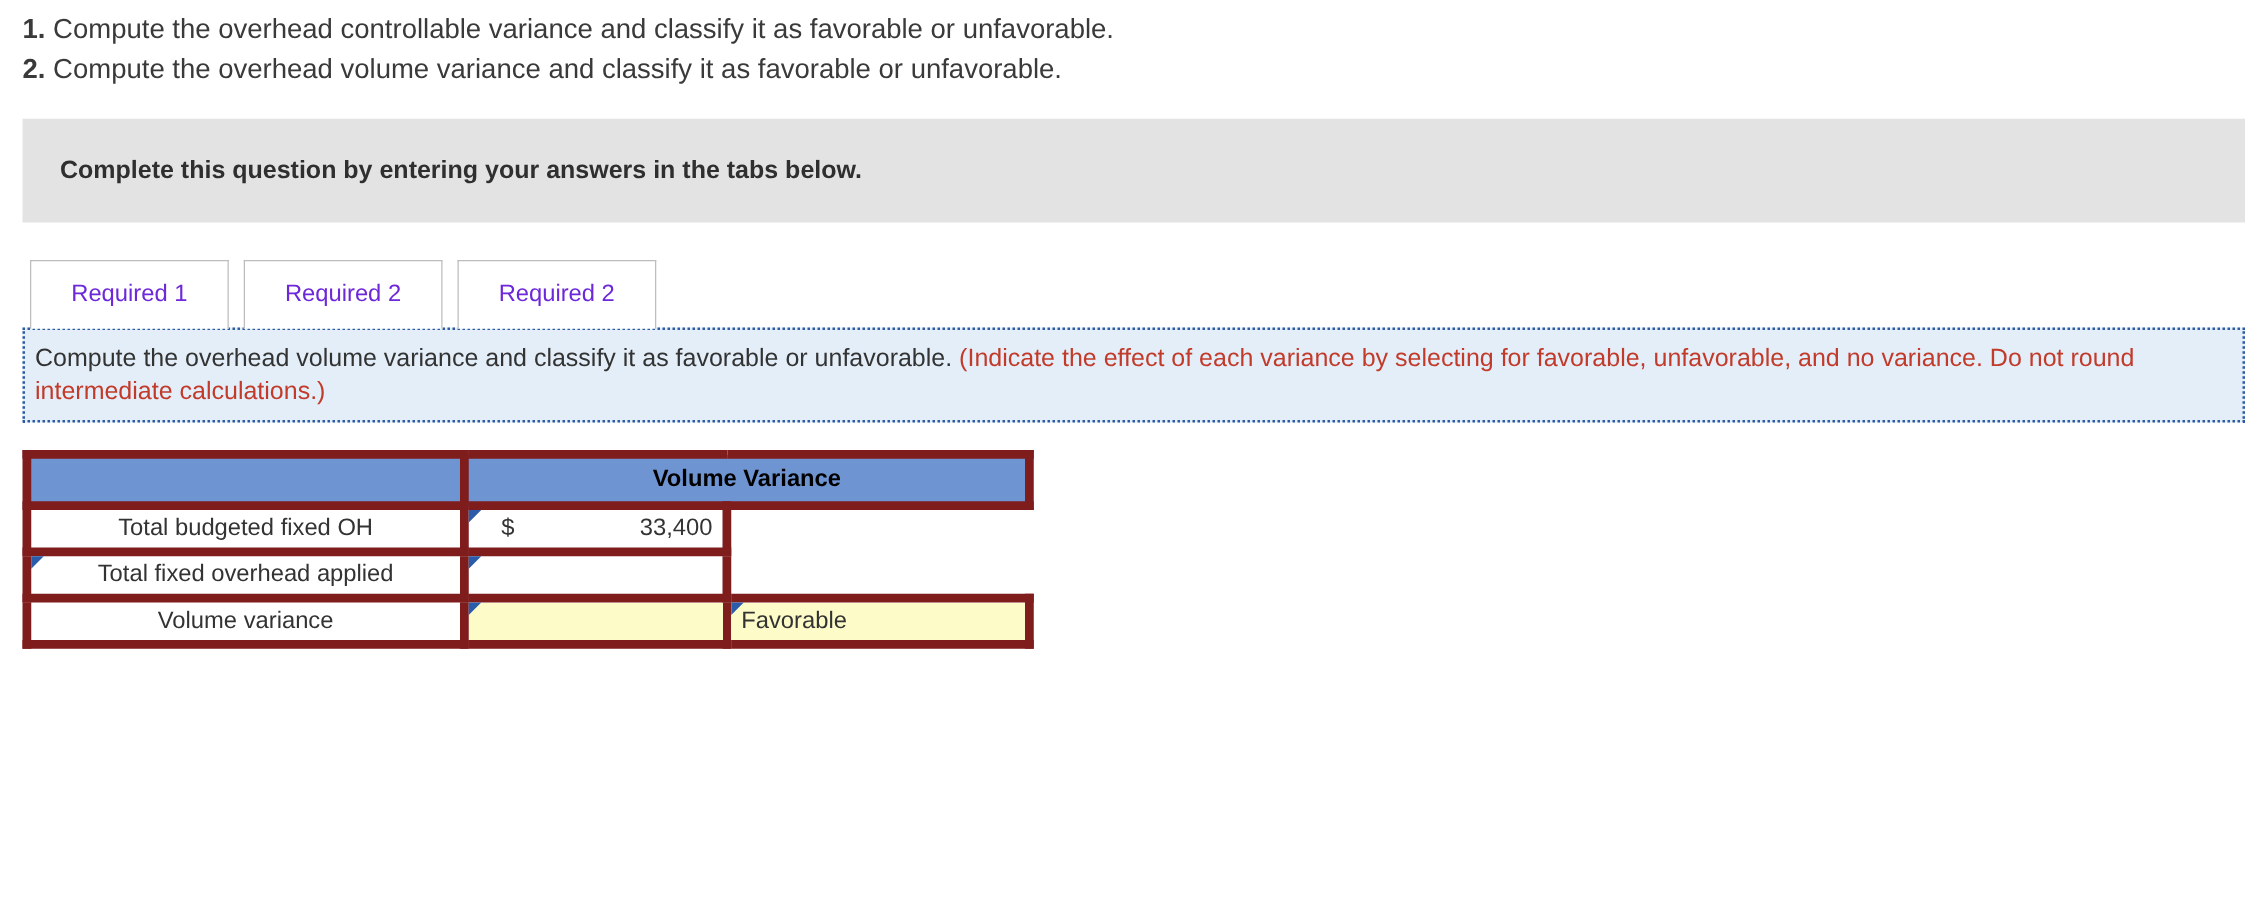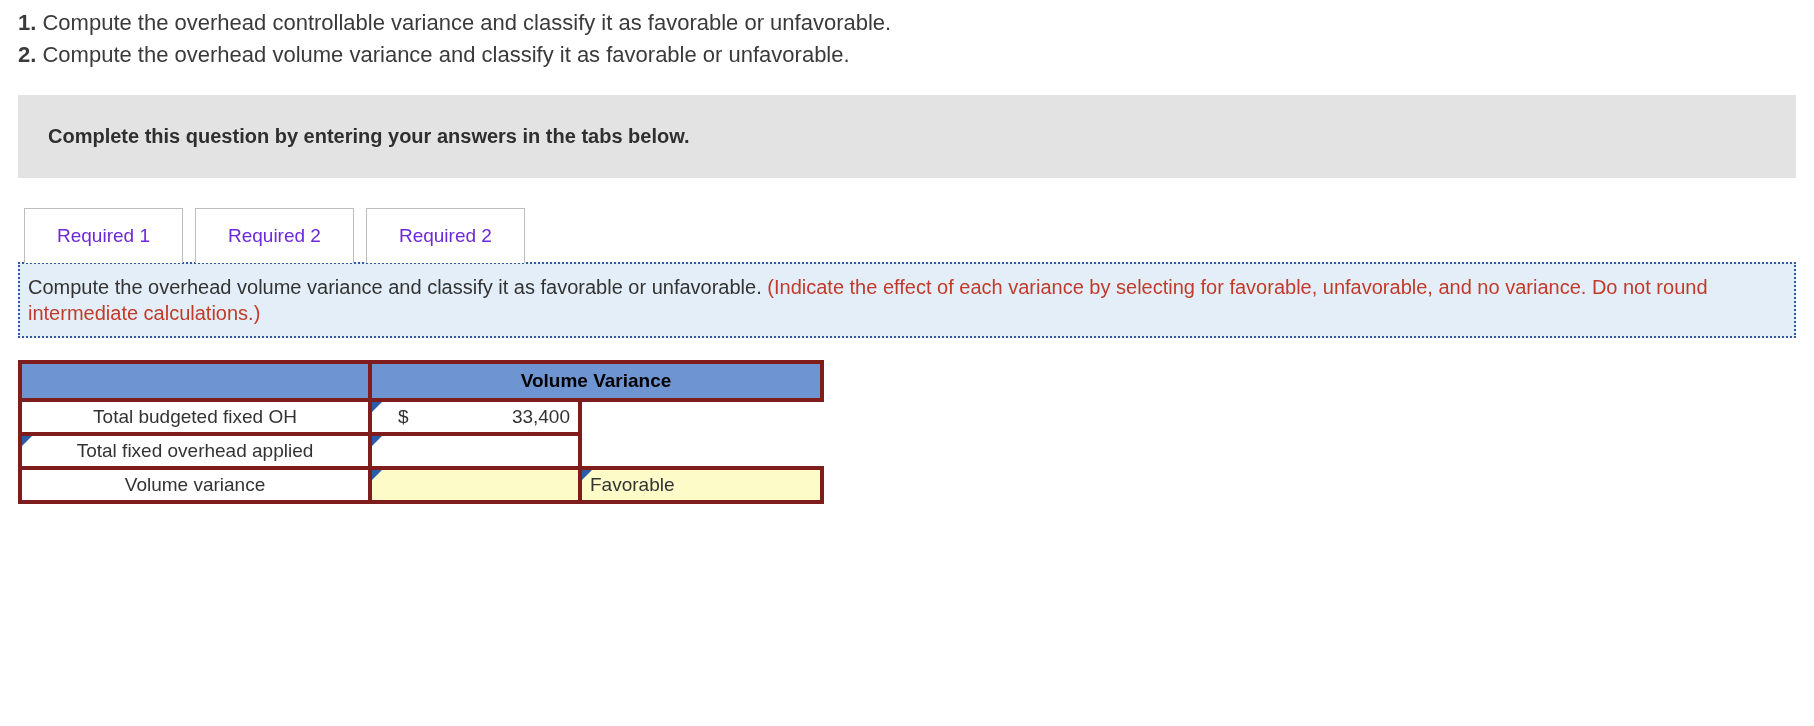--- a/index.html
+++ b/index.html
@@ -8,21 +8,21 @@
   .q-item { margin-bottom: 2px; line-height: 1.35; font-size: 22px; color: #3a3a3a; }
   .q-item .num { font-weight: 700; }
   .banner { background: #e3e3e3; padding: 30px 30px; font-weight: 700; color: #2f2f2f; font-size: 20px; margin-bottom: 30px; width: 100%; }
   .tabs { display: flex; gap: 12px; margin-left: 6px; }
   .tab { border: 1px solid #bdbdbd; background: #fff; padding: 16px 32px; font-size: 19px; color: #6d28d9; cursor: pointer; border-bottom: none; position: relative; }
   .tab.active { z-index: 2; }
   .tab-panel { border: 2px dotted #2d5aa0; background: #e3eef8; padding: 10px 8px 10px 8px; margin-top: -1px; font-size: 20px; color: #333; line-height: 1.3; width: 100%; }
   .tab-panel .instruction-main { color: #333; }
   .tab-panel .instruction-hint { color: #c23a2a; }
   .variance-table { border-collapse: collapse; margin-top: 22px; }
-  .variance-table td, .variance-table th { border: 4px solid #7f1d1d; font-size: 19px; }
+  .variance-table td, .variance-table th { border: 7px solid #7f1d1d; font-size: 19px; }
   .vt-header { background: #6f94d2; color: #000; font-weight: 700; text-align: center; padding: 6px 8px; }
   .vt-label { padding: 4px 8px; width: 350px; position: relative; text-align: center; }
   .vt-amount { padding: 4px 8px; width: 210px; text-align: right; position: relative; }
   .vt-amount .dollar { float: left; margin-left: 18px; }
   .vt-classify { padding: 4px 8px; width: 242px; position: relative; }
   .yellow { background: #fdfcc8; }
   .corner-tick { position: absolute; top: 0; left: 0; width: 0; height: 0; border-top: 10px solid #2a5caa; border-right: 10px solid transparent; }
   .blank-header { background: #6f94d2; border: 1px solid #333; }
 </style>
 </head>

